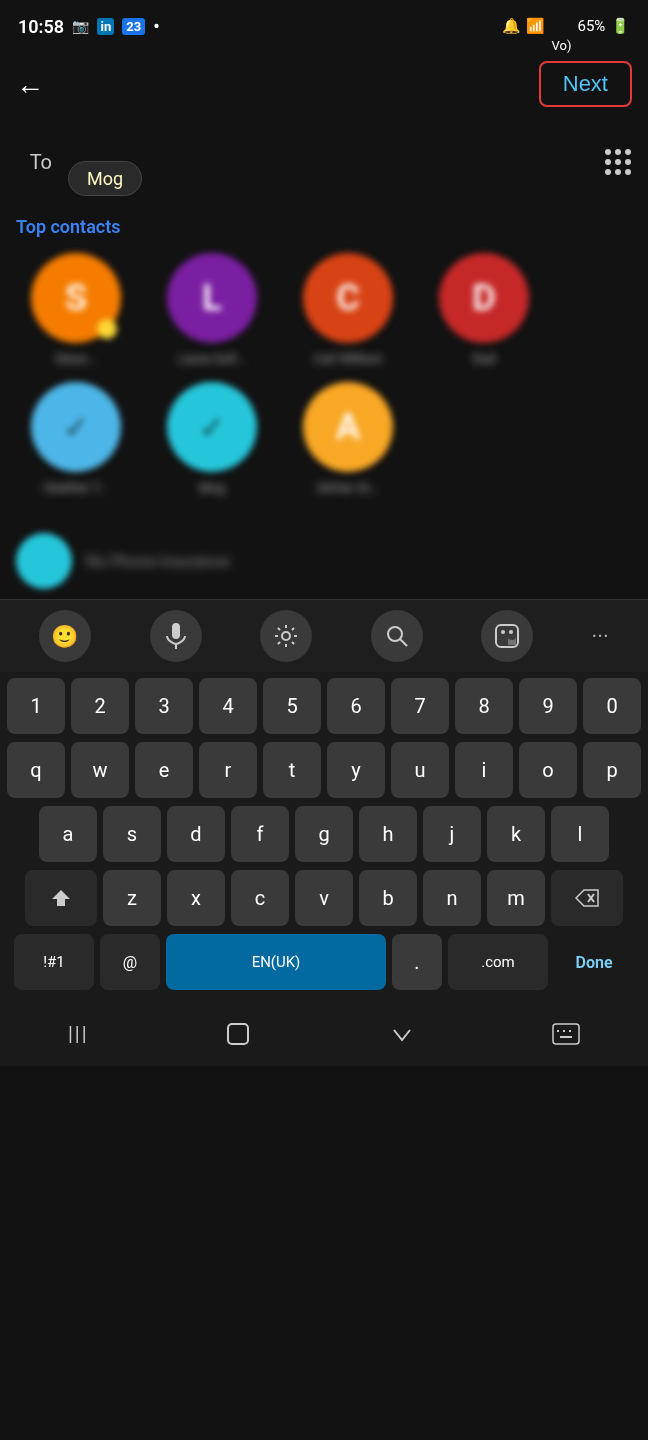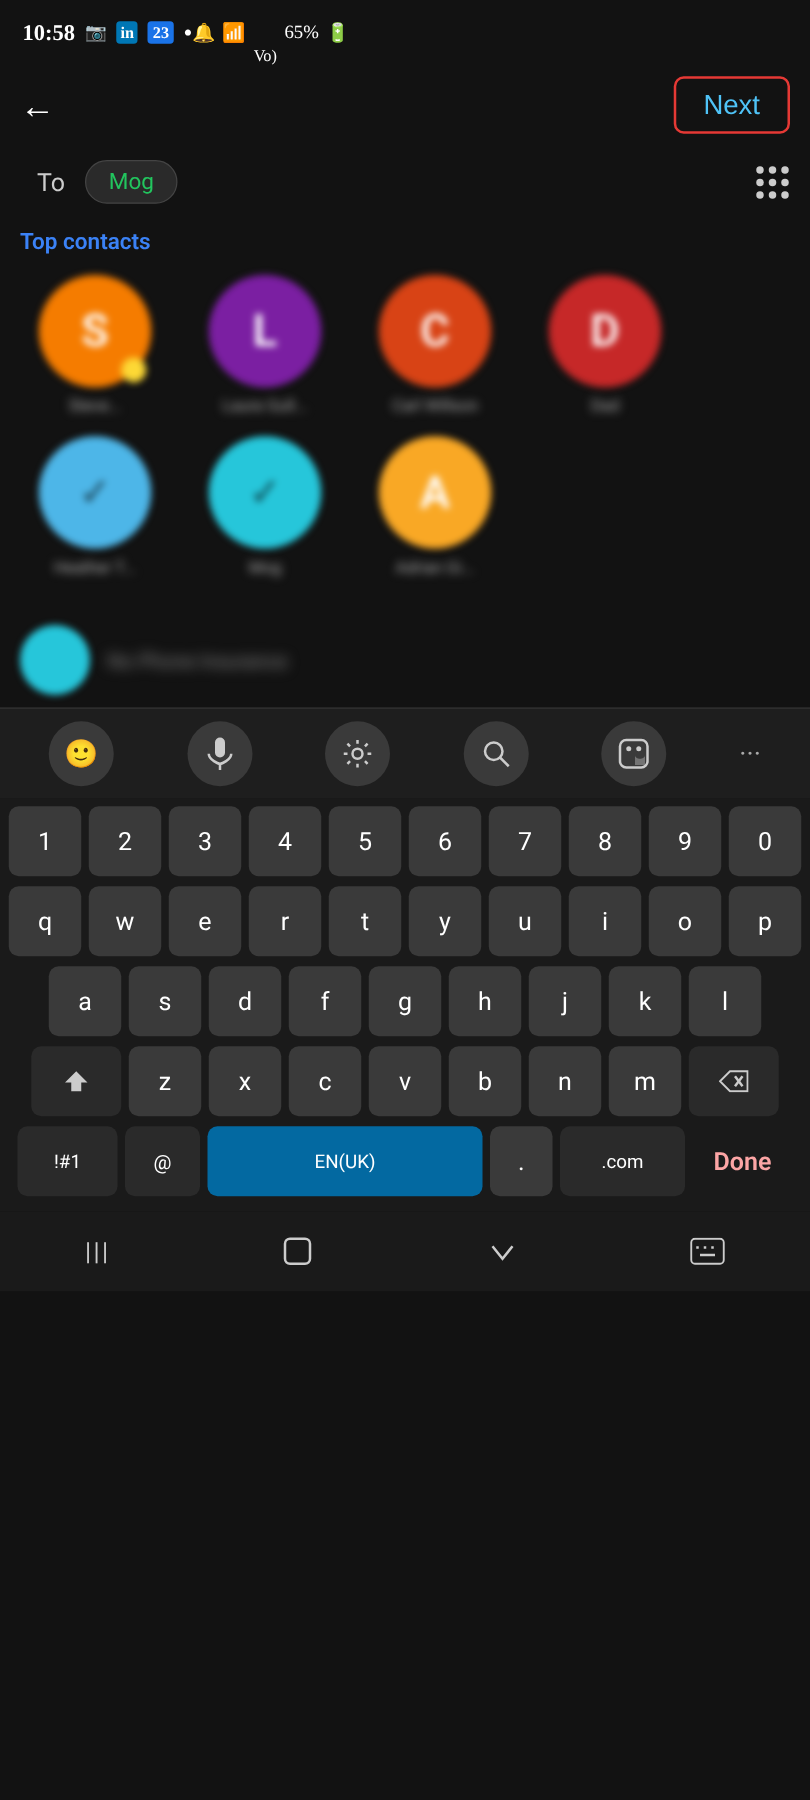--- a/index.html
+++ b/index.html
@@ -9,25 +9,24 @@
       min-height: 1440px;
       background: #121212;
       color: #fff;
       font-family: 'Roboto', Arial, sans-serif;
       overflow-x: hidden;
     }
 
     
     .status-bar {
       display: flex;
-      justify-content: flex-start;
+      justify-content: space-between;
       align-items: center;
       padding: 10px 18px 6px 18px;
       height: 48px;
-      font-family: Liberation Serif, serif;
     }
     .status-bar-left {
       display: flex;
       align-items: center;
       gap: 8px;
       font-size: 18px;
       font-weight: 600;
       color: #fff;
     }
     .status-bar-right {
@@ -89,22 +88,23 @@
       color: #ccc;
       min-width: 36px;
     }
     .chip {
       display: flex;
       align-items: center;
       background: #2a2a2a;
       border-radius: 20px;
       padding: 6px 18px;
       font-size: 18px;
-      color: #22c55e;
+      color: #fef9c3;
       border: 1px solid #444;
+      margin-top: 33px;
     }
     .grid-icon {
       margin-left: auto;
       display: flex;
       flex-wrap: wrap;
       width: 28px;
       height: 28px;
       gap: 4px;
       align-content: center;
       justify-content: center;
@@ -489,21 +489,21 @@
         </svg>
     </div>
   </div>
 
   <div class="key-row">
     <div class="key wide special-key" style="max-width:80px;font-size:15px;">!#1</div>
     <div class="key wide special-key" style="max-width:60px;">@</div>
     <div class="key extra-wide" style="flex:3;font-size:15px;">EN(UK)</div>
     <div class="key small-dot" style="max-width:50px;">.</div>
     <div class="key dot-com-key wide" style="max-width:100px;font-size:15px;">.com</div>
-    <div class="key done-key" style="color:#fca5a5;font-size:20px;font-weight:600;background:transparent;max-width:80px;">Done</div>
+    <div class="key done-key" style="color:#7dd3fc;font-size:16px;font-weight:600;background:transparent;max-width:80px;">Done</div>
   </div>
 </div>
 
 <div class="bottom-nav">
   <div class="nav-btn" style="font-size:20px;letter-spacing:2px;">|||</div>
   <div class="nav-btn">
     <svg width="28" height="28" viewBox="0 0 28 28" fill="none">
         <rect x="4" y="4" width="20" height="20" rx="4" stroke="#ccc" stroke-width="2"></rect>
       </svg>
   </div>

